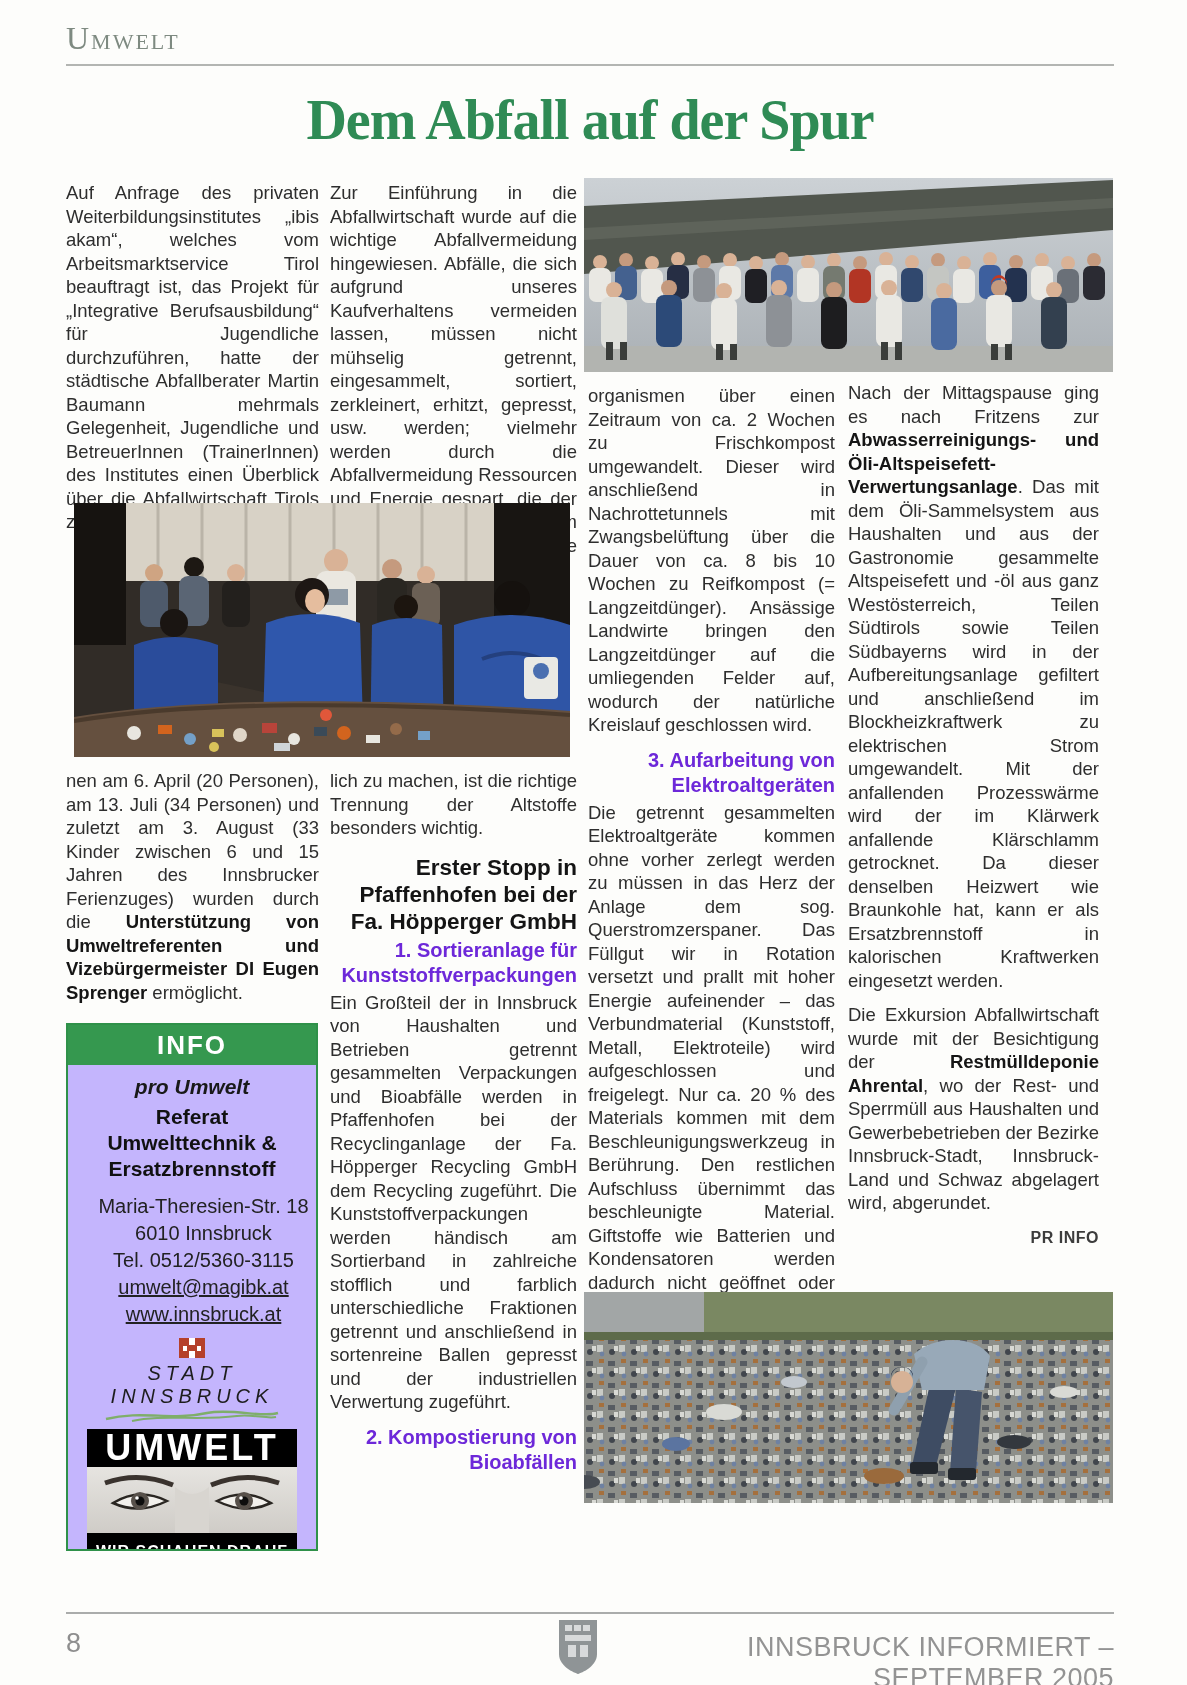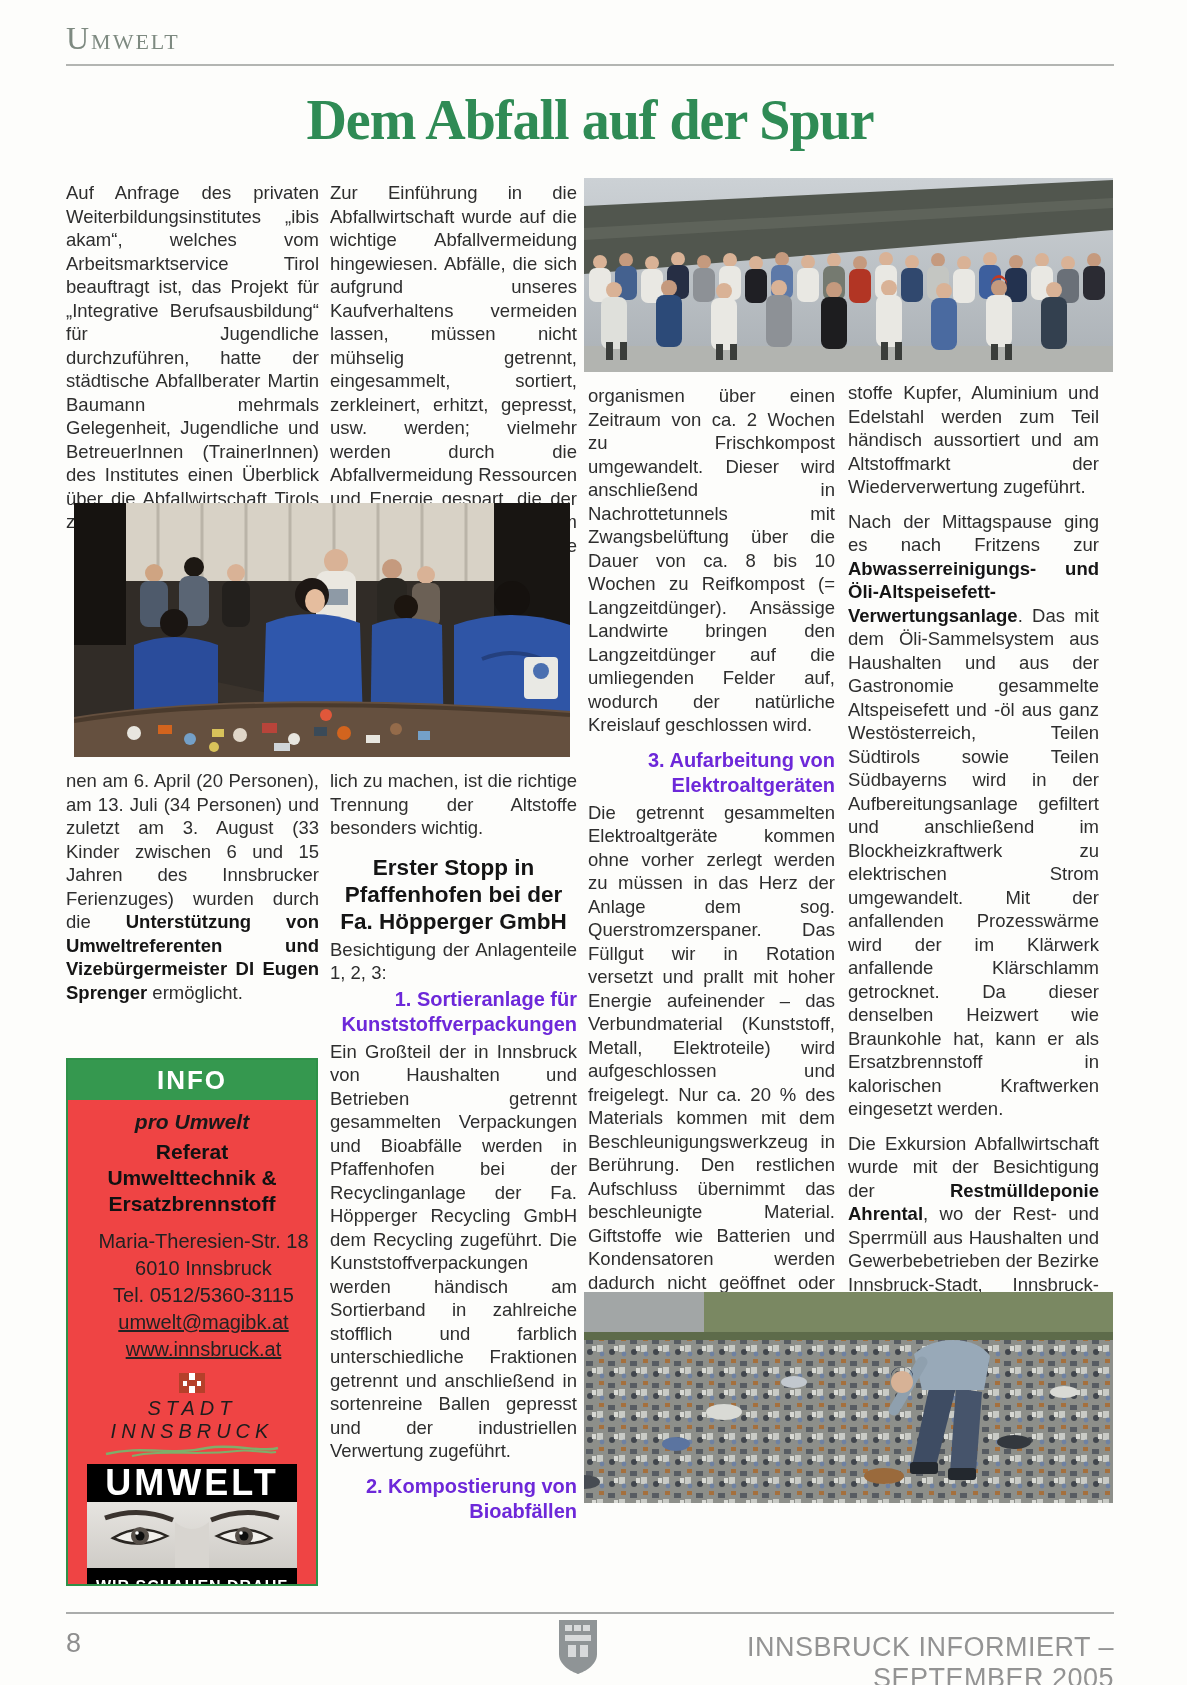--- a/index.html
+++ b/index.html
@@ -17,29 +17,29 @@
   .col{font-size:18.5px;line-height:23.5px;color:#2e2e2e;text-align:justify;}
   .col p{margin:0 0 11px 0;}
   .col p:last-child{margin-bottom:0;}
   .colA{left:66px;top:181px;width:253px;}
   .colB{left:330px;top:181px;width:247px;}
   .col1b{left:66px;top:769px;width:253px;}
   .col2b{left:330px;top:769px;width:247px;}
   .col3{left:588px;top:384px;width:247px;}
   .col4{left:848px;top:381px;width:251px;}
   .gsub{font-size:20px;line-height:25px;font-weight:bold;color:#6d28d9;text-align:right;margin:1px 0 3px 0;}
-  .bold-head{font-size:22.5px;line-height:27px;font-weight:bold;color:#141414;text-align:center;margin:14px 0 3px 0;}
+  .bold-head{font-size:22.5px;line-height:27px;font-weight:bold;color:#141414;text-align:right;margin:14px 0 3px 0;}
   .subline{margin-bottom:2px !important;}
   .pr-info{text-align:right;font-size:16px;font-weight:bold;color:#3c3c3c;letter-spacing:0.5px;margin-top:2px;}
   b{color:#151515;}
   
   .photo{display:block;background:#888;}
   .photo svg{display:block;}
   
-  .info-box{left:66px;top:1058px;width:252px;height:528px;border:2px solid #2f9149;background:#ef4444;
+  .info-box{left:66px;top:1023px;width:252px;height:528px;border:2px solid #2f9149;background:#c4b5fd;
             box-sizing:border-box;overflow:hidden;text-align:center;}
   .info-header{height:40px;background:#35984f;color:#fff;font-weight:bold;font-size:26px;
                letter-spacing:2px;line-height:40px;}
   .pro-umwelt{margin:10px 0 5px 0;font-size:21px;font-weight:bold;font-style:italic;color:#191919;}
   .org-line{font-size:21px;line-height:26px;font-weight:bold;color:#111;}
   .addr-block{margin-top:11px;padding-left:23px;}
   .addr-line{font-size:20px;line-height:27px;color:#222;}
   .info-link{display:block;font-size:20px;line-height:27px;color:#222;text-decoration:underline;}
   .bridge-wrap{margin:10px auto 0 auto;width:28px;height:22px;}
   .city-label{font-size:20px;font-style:italic;letter-spacing:5px;color:#1d1d1d;margin-top:2px;}
@@ -308,34 +308,32 @@
     </svg>
   </div>
 
   <div class="abs col col1b">
     <p><span>nen am 6. April (20 Personen), am 13. Juli (34 Personen) und zuletzt am 3. August (33 Kinder zwischen 6 und 15 Jahren des Innsbrucker Ferienzuges) wurden durch die </span><b>Unterstützung von Umweltreferenten und Vizebürgermeister DI Eugen Sprenger</b><span> ermöglicht.</span></p>
   </div>
 
   <div class="abs col col2b">
     <p>lich zu machen, ist die richtige Trennung der Altstoffe besonders wichtig.</p>
     <h3 class="bold-head">Erster Stopp in Pfaffenhofen bei der Fa. Höpperger GmbH</h3>
-    <p class="subline">Besichtigung der Anlagenteile 1, 2, 3:</p>
     <h4 class="gsub">1. Sortieranlage für Kunststoffverpackungen</h4>
     <p>Ein Großteil der in Innsbruck von Haushalten und Betrieben getrennt gesammelten Verpackungen und Bioabfälle werden in Pfaffenhofen bei der Recyclinganlage der Fa. Höpperger Recycling GmbH dem Recycling zugeführt. Die Kunststoffverpackungen werden händisch am Sortierband in zahlreiche stofflich und farblich unterschiedliche Fraktionen getrennt und anschließend in sortenreine Ballen gepresst und der industriellen Verwertung zugeführt.</p>
     <h4 class="gsub">2. Kompostierung von Bioabfällen</h4>
   </div>
 
   <div class="abs col col3">
     <p>organismen über einen Zeitraum von ca. 2 Wochen zu Frischkompost umgewandelt. Dieser wird anschließend in Nachrottetunnels mit Zwangsbelüftung über die Dauer von ca. 8 bis 10 Wochen zu Reifkompost (= Langzeitdünger). Ansässige Landwirte bringen den Langzeitdünger auf die umliegenden Felder auf, wodurch der natürliche Kreislauf geschlossen wird.</p>
     <h4 class="gsub">3. Aufarbeitung von Elektroaltgeräten</h4>
     <p>Die getrennt gesammelten Elektroaltgeräte kommen ohne vorher zerlegt werden zu müssen in das Herz der Anlage dem sog. Querstromzerspaner. Das Füllgut wir in Rotation versetzt und prallt mit hoher Energie aufeinender – das Verbundmaterial (Kunststoff, Metall, Elektroteile) wird aufgeschlossen und freigelegt. Nur ca. 20 % des Materials kommen mit dem Beschleunigungswerkzeug in Berührung. Den restlichen Aufschluss übernimmt das beschleunigte Material. Giftstoffe wie Batterien und Kondensatoren werden dadurch nicht geöffnet oder beschädigt, sondern sauber freigelegt und automatisch entfrachtet. Die weitere Zerkleinerung und Fraktionierung erfolgt automatisch. Die sekundär Roh-</p>
   </div>
 
   <div class="abs col col4">
-    <p>stoffe Kupfer, Aluminium und Edelstahl werden zum Teil händisch aussortiert und am Altstoffmarkt der Wiederverwertung zugeführt.</p>
     <p><span>Nach der Mittagspause ging es nach Fritzens zur </span><b>Abwasserreinigungs- und Öli-Altspeisefett-Verwertungsanlage</b><span>. Das mit dem Öli-Sammelsystem aus Haushalten und aus der Gastronomie gesammelte Altspeisefett und -öl aus ganz Westösterreich, Teilen Südtirols sowie Teilen Südbayerns wird in der Aufbereitungsanlage gefiltert und anschließend im Blockheizkraftwerk zu elektrischen Strom umgewandelt. Mit der anfallenden Prozesswärme wird der im Klärwerk anfallende Klärschlamm getrocknet. Da dieser denselben Heizwert wie Braunkohle hat, kann er als Ersatzbrennstoff in kalorischen Kraftwerken eingesetzt werden.</span></p>
     <p><span>Die Exkursion Abfallwirtschaft wurde mit der Besichtigung der </span><b>Restmülldeponie Ahrental</b><span>, wo der Rest- und Sperrmüll aus Haushalten und Gewerbebetrieben der Bezirke Innsbruck-Stadt, Innsbruck-Land und Schwaz abgelagert wird, abgerundet.</span></p>
     <div class="pr-info">PR INFO</div>
   </div>
 
   <div class="abs info-box">
     <div class="info-header">INFO</div>
     <div class="pro-umwelt">pro Umwelt</div>
     <div class="org-line">Referat</div>
     <div class="org-line">Umwelttechnik &amp;</div>

